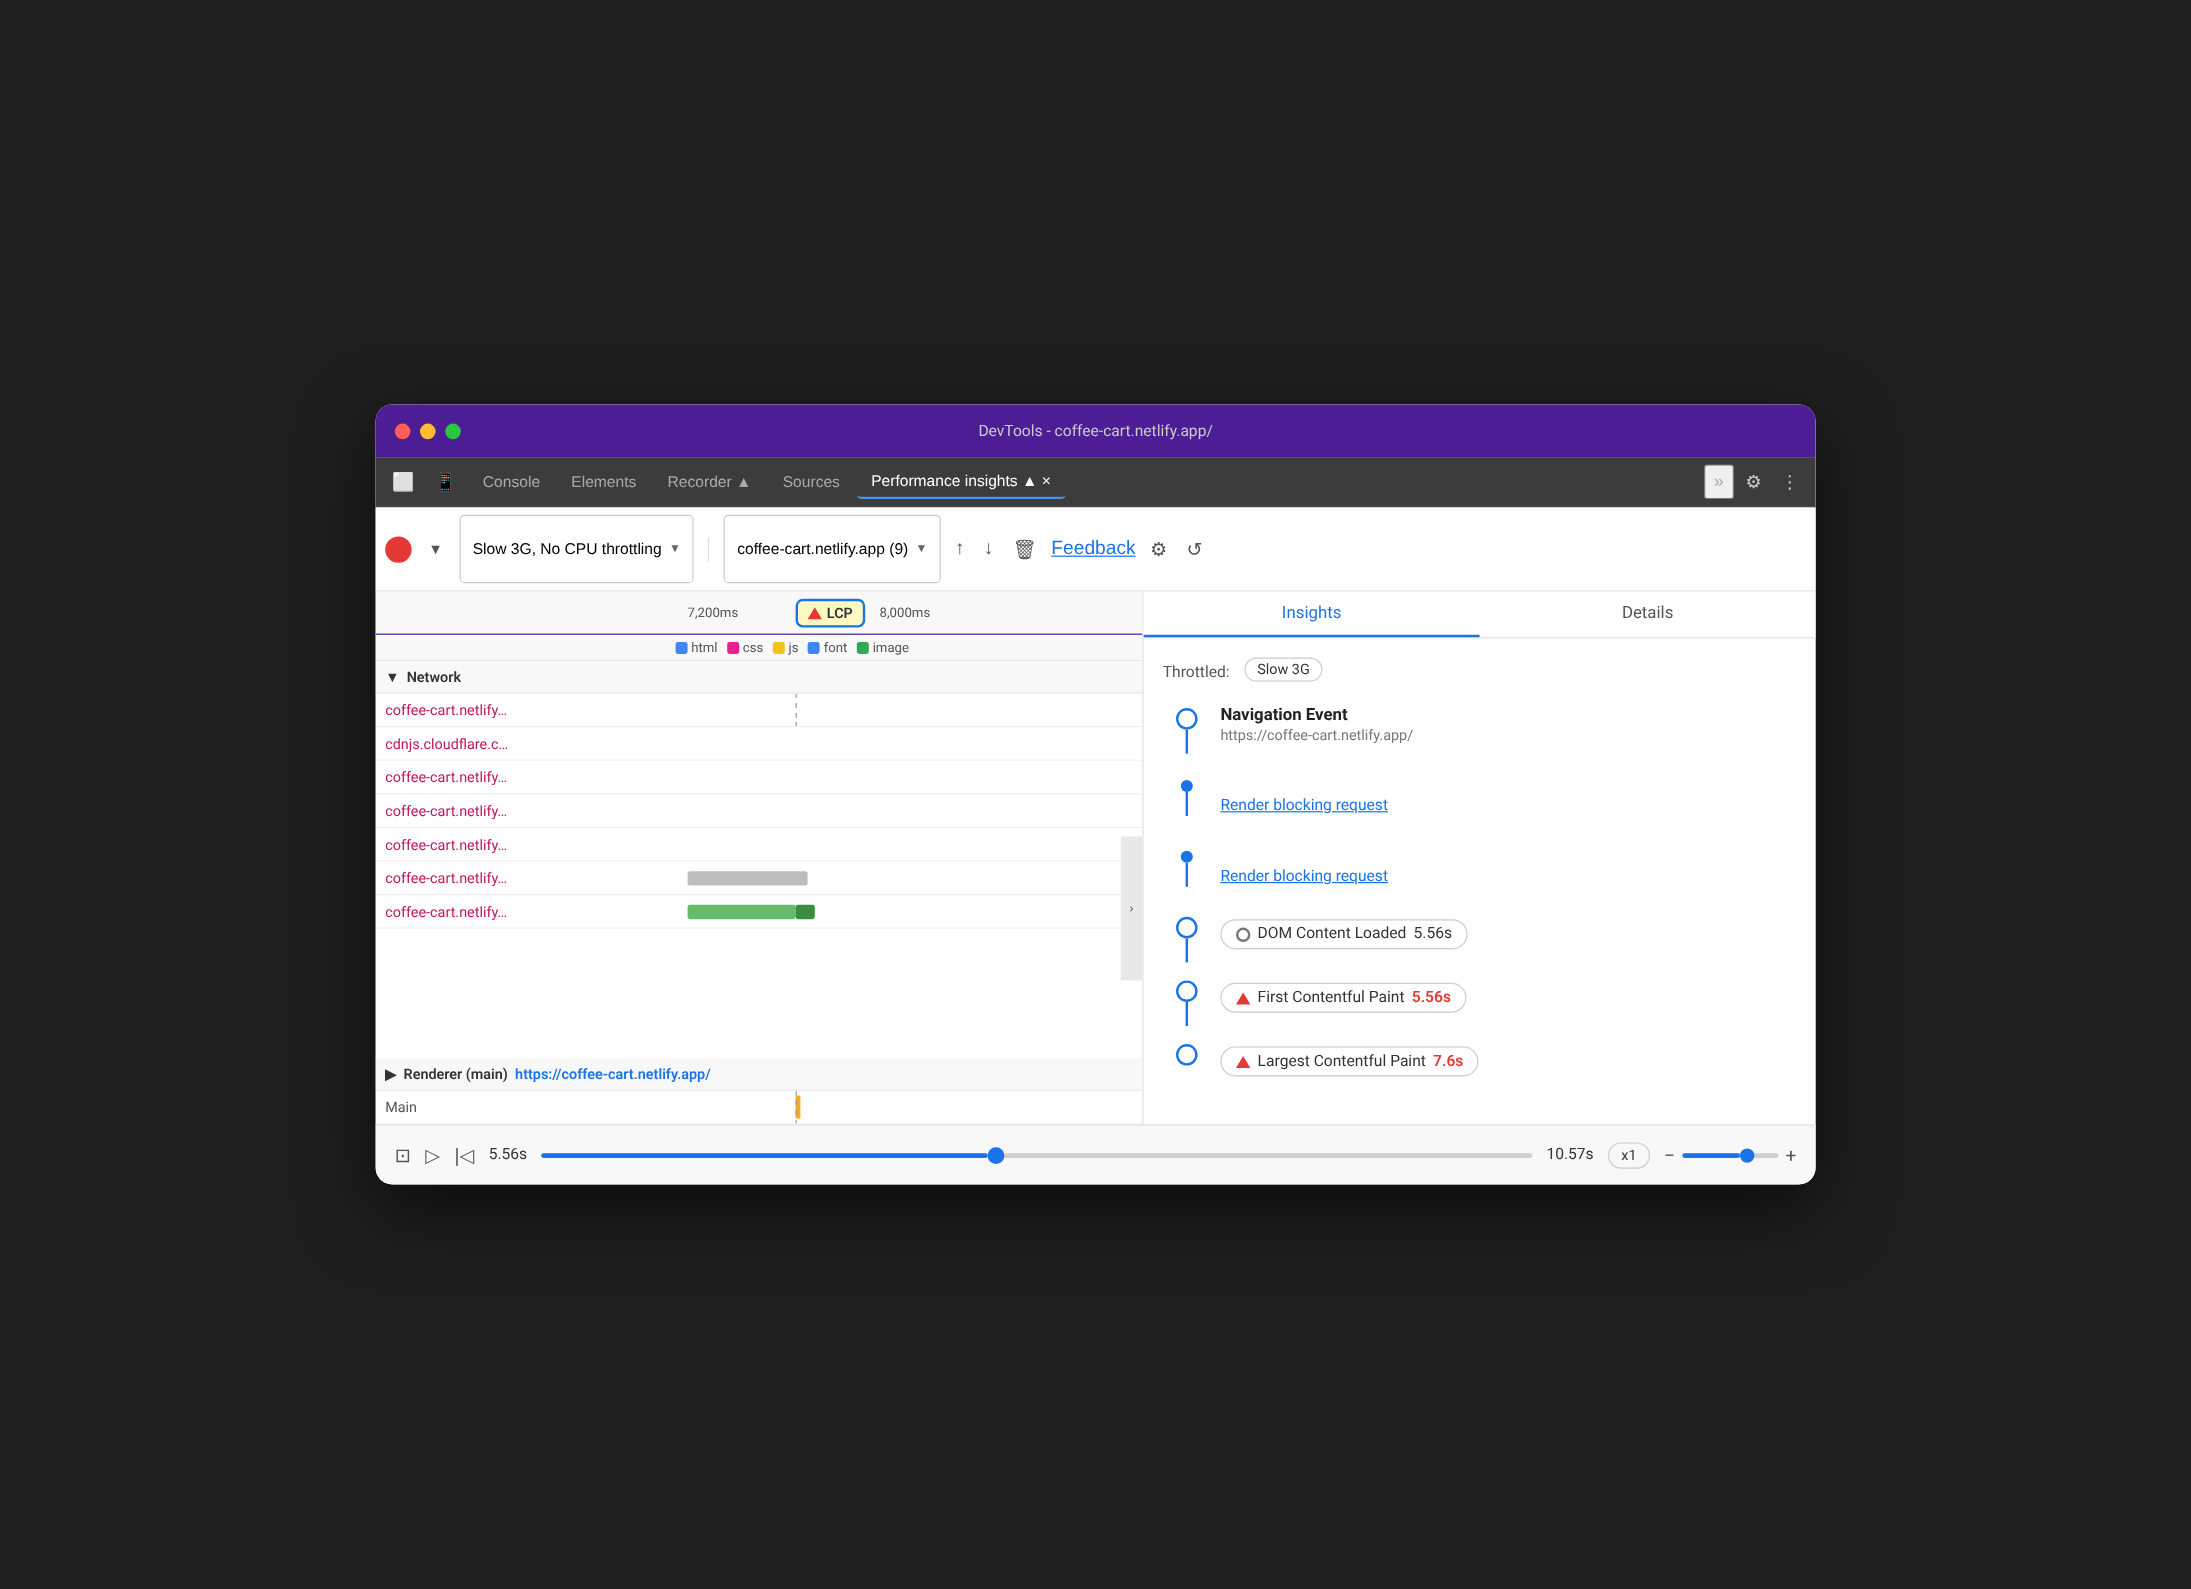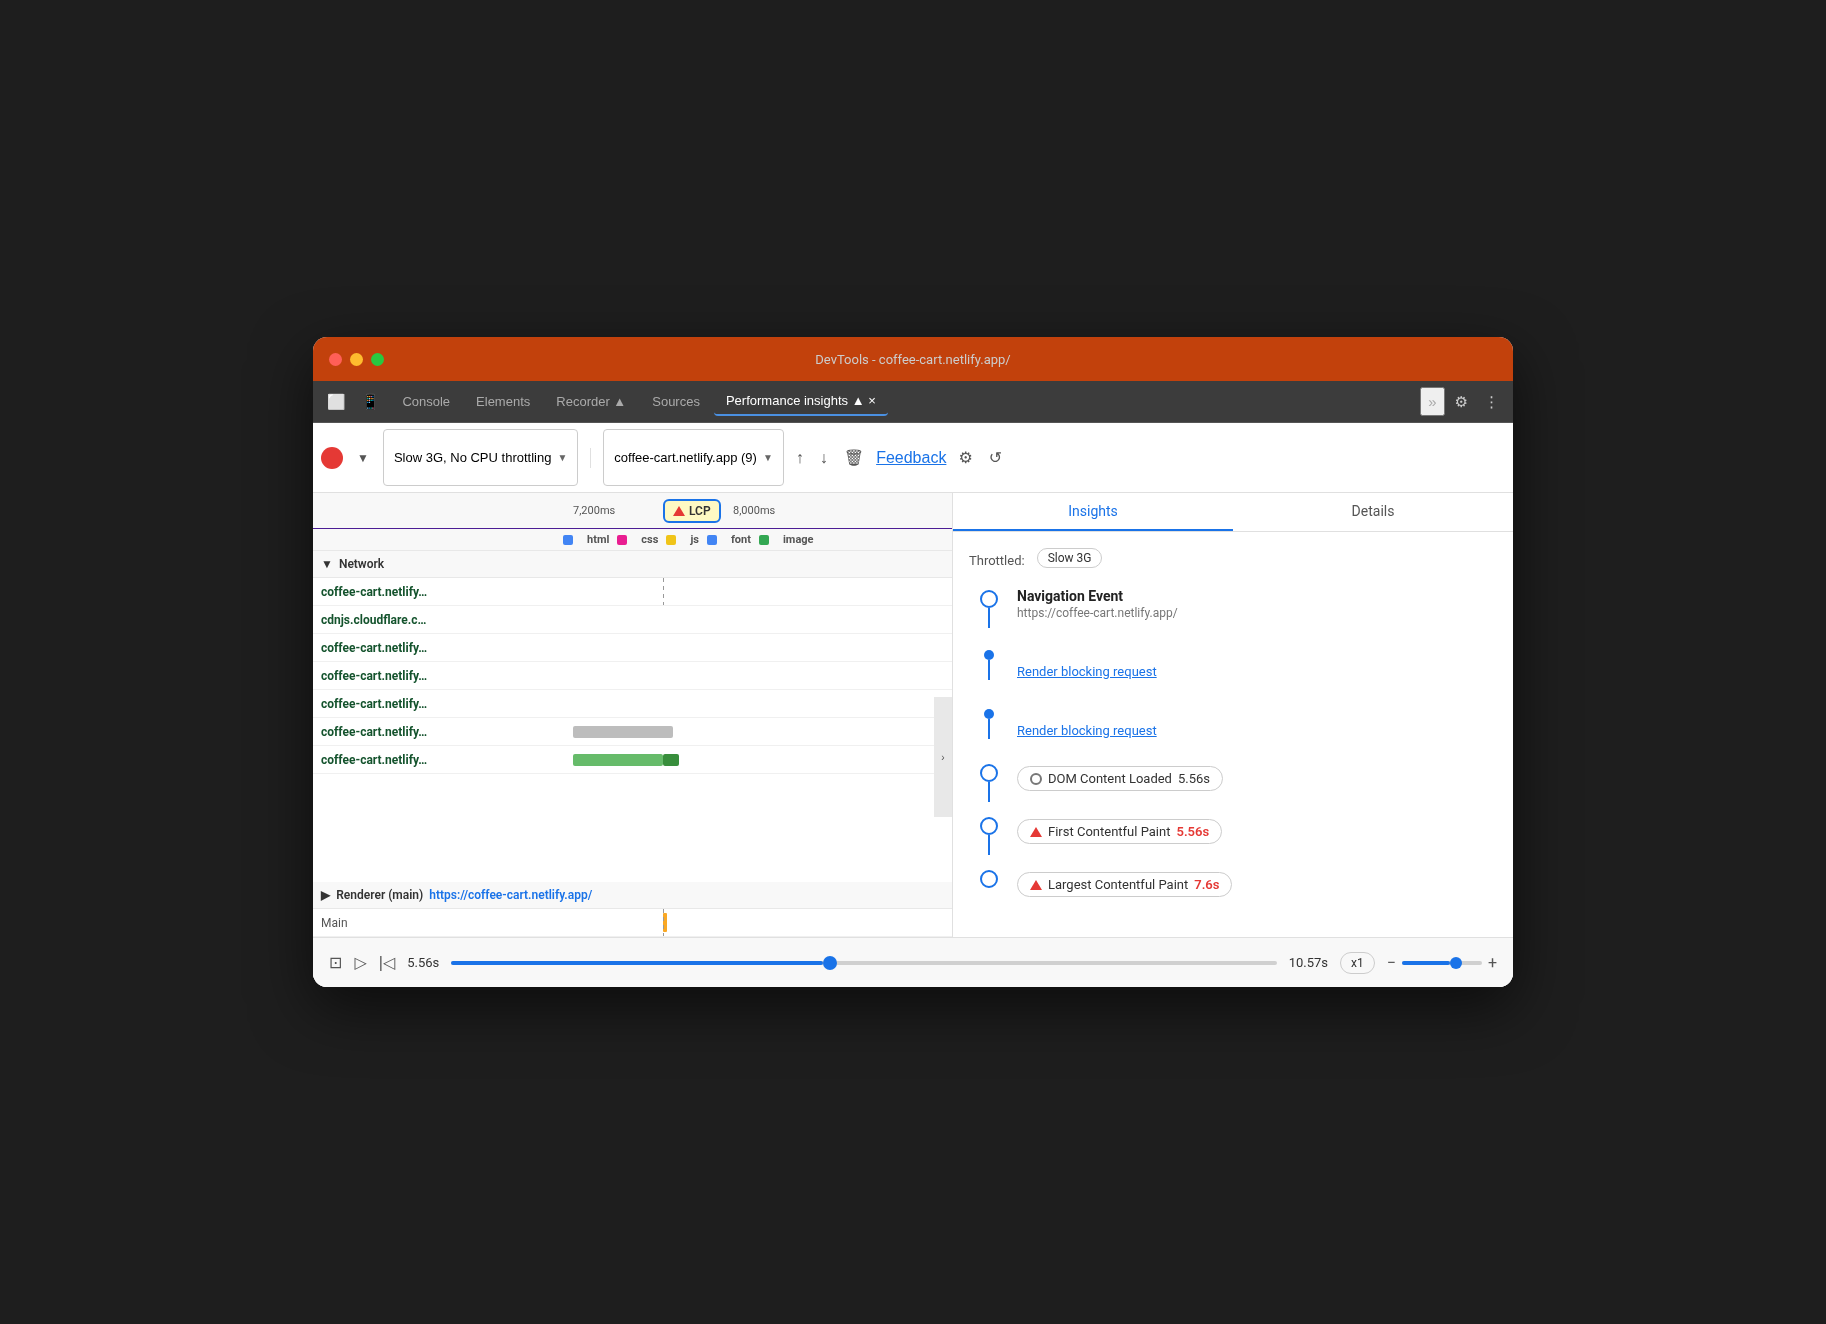--- a/index.html
+++ b/index.html
@@ -12,21 +12,21 @@
       font-family: -apple-system, BlinkMacSystemFont, 'Segoe UI', Roboto, sans-serif;
     }
     .window {
       width: 1200px;
       background: #f5f5f5;
       border-radius: 14px;
       overflow: hidden;
       box-shadow: 0 20px 60px rgba(0,0,0,0.6);
     }
     .titlebar {
-      background: #c2410c;
+      background: #4c1d95;
       height: 44px;
       display: flex;
       align-items: center;
       padding: 0 16px;
       position: relative;
     }
     .traffic-lights {
       display: flex;
       gap: 8px;
     }
@@ -220,38 +220,36 @@
       align-items: center;
       gap: 8px;
       padding: 4px 8px 4px 250px;
       background: #f8f8f8;
       border-bottom: 1px solid #e8e8e8;
       font-size: 11px;
     }
     .legend-item {
       display: flex;
       align-items: center;
-      gap: 14px;
+      gap: 3px;
       color: #555;
-      font-weight: bold;
     }
     .legend-dot {
       width: 10px;
       height: 10px;
       border-radius: 2px;
     }
     .network-row {
       display: flex;
       align-items: center;
       height: 28px;
       border-bottom: 1px solid #f0f0f0;
       font-size: 12px;
-      color: #14532d;
+      color: #be185d;
       position: relative;
-      font-weight: bold;
     }
     .network-label {
       width: 240px;
       padding: 0 8px;
       overflow: hidden;
       text-overflow: ellipsis;
       white-space: nowrap;
       flex-shrink: 0;
     }
     .network-bars {

